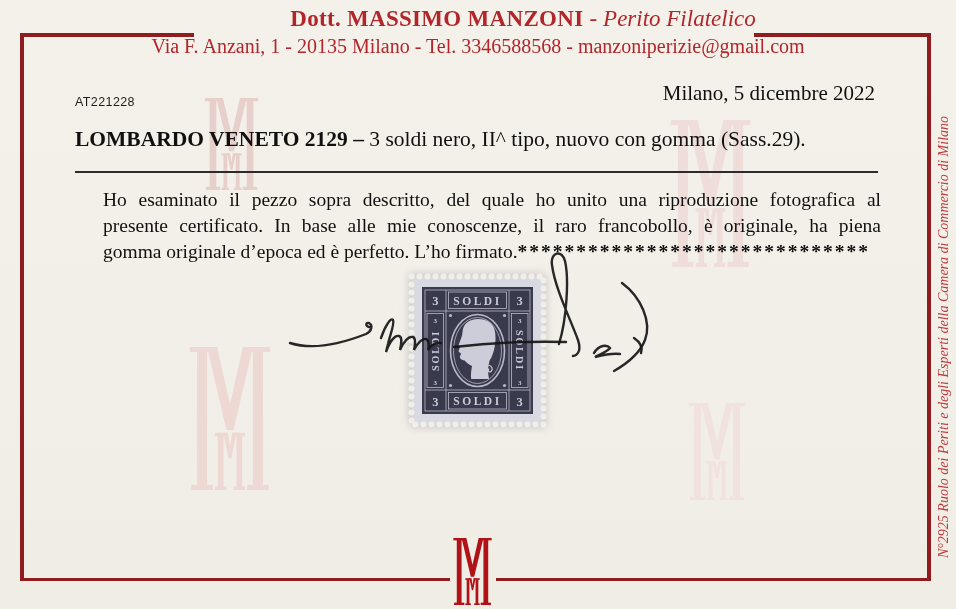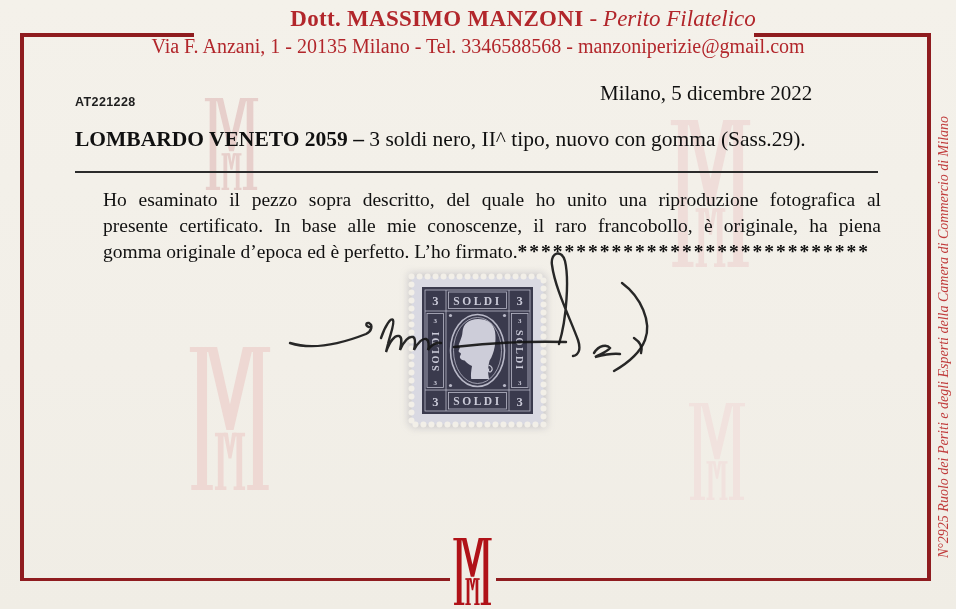--- a/index.html
+++ b/index.html
@@ -14,22 +14,22 @@
   .f-bl{left:20px;top:577.5px;width:430px;height:3.5px;}
   .f-br{left:496px;top:577.5px;width:434px;height:3.5px;}
   .hdr1{position:absolute;top:6px;left:0;width:100%;text-align:center;
         font-size:23px;color:#b2262b;z-index:2;margin-left:45px;}
   .hdr1 .nm{font-weight:bold;letter-spacing:.3px;}
   .hdr1 .sep{padding:0 6px;}
   .hdr1 .prof{font-style:italic;}
   .hdr2{position:absolute;top:35px;left:0;width:100%;text-align:center;
         font-size:20px;color:#b2262b;z-index:2;}
   .certnum{position:absolute;left:75px;top:95px;font-family:"Liberation Sans",sans-serif;
-        font-weight:bold;font-size:12.5px;color:#1e1e1e;letter-spacing:.4px;z-index:2;}
-  .date{position:absolute;top:81px;left:600px;width:275px;text-align:left;
+        font-weight:normal;font-size:12.5px;color:#1e1e1e;letter-spacing:.4px;z-index:2;}
+  .date{position:absolute;top:81px;left:600px;width:275px;text-align:right;
         font-size:21px;color:#101010;z-index:2;}
   .titleline{position:absolute;left:75px;top:127px;width:820px;font-size:21.5px;
         color:#101010;z-index:2;white-space:nowrap;}
   .titleline .b{font-weight:bold;}
   .rule{position:absolute;left:75px;top:171px;width:803px;height:2px;background:#2b2b2b;z-index:2;}
   .bodytext{position:absolute;left:75px;top:187px;width:806px;font-size:19.5px;
         line-height:25.8px;color:#101010;z-index:2;}
   .bodytext .line{height:25.8px;overflow:hidden;margin-left:28px;}
   .jline{text-align:justify;text-align-last:justify;}
   .ast{font-weight:bold;letter-spacing:2px;}
@@ -95,21 +95,21 @@
 
   <div class="hdr1">
     <span class="nm">Dott. MASSIMO MANZONI</span><span class="sep">-</span><span class="prof">Perito Filatelico</span>
   </div>
   <div class="hdr2">Via F. Anzani, 1 - 20135 Milano - Tel. 3346588568 - manzoniperizie@gmail.com</div>
 
   <div class="certnum">AT221228</div>
   <div class="date">Milano, 5 dicembre 2022</div>
 
   <div class="titleline">
-    <span class="b">LOMBARDO VENETO 2059 –</span><span> 3 soldi nero, II^ tipo, nuovo con gomma (Sass.29).</span>
+    <span class="b">LOMBARDO VENETO 2129 –</span><span> 3 soldi nero, II^ tipo, nuovo con gomma (Sass.29).</span>
   </div>
   <div class="rule"></div>
 
   <div class="bodytext">
     <div class="line jline">Ho esaminato il pezzo sopra descritto, del quale ho unito una riproduzione fotografica al</div>
     <div class="line jline">presente certificato. In base alle mie conoscenze, il raro francobollo, è originale, ha piena</div>
     <div class="line"><span>gomma originale d’epoca ed è perfetto. L’ho firmato.</span><span class="ast">******************************</span></div>
   </div>
 
   <svg class="stamp" viewBox="0 0 139 155">

